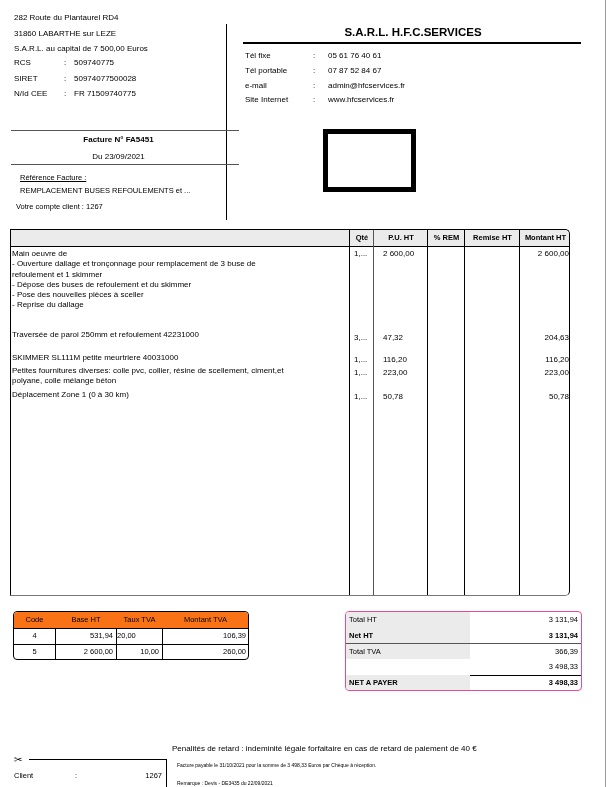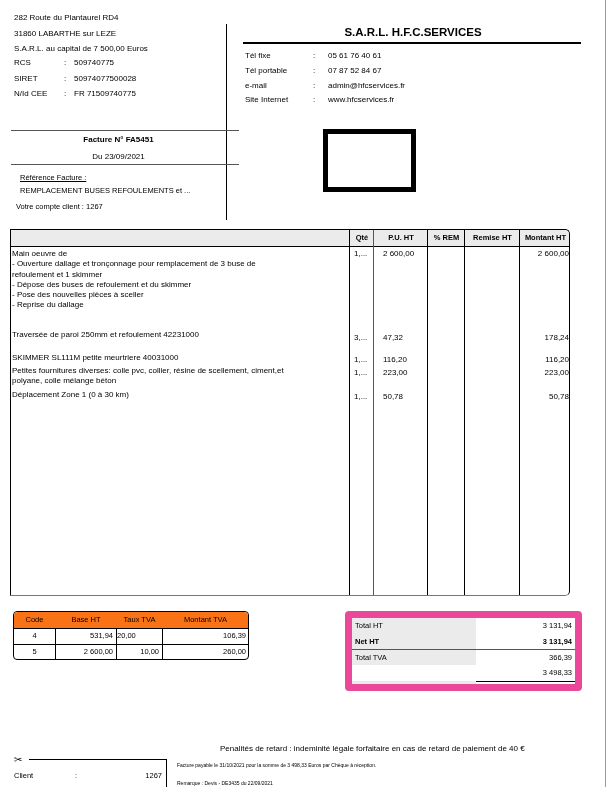--- a/index.html
+++ b/index.html
@@ -42,28 +42,28 @@
   .mt { position:absolute; left:500px; width:58px; text-align:right; }
 
   
   .tva { position:absolute; left:13px; top:611px; width:236px; height:49px; border:1px solid #000; border-radius:4px; box-sizing:border-box; font-size:7.5px; }
   .tva-row { position:absolute; left:0; width:100%; height:16px; line-height:16px; border-bottom:1px solid #000; }
   .tva-row:last-child { border-bottom:none; }
   .tva-cell { position:absolute; top:0; height:100%; }
   .tva-sep { position:absolute; top:0; width:1px; height:100%; background:#000; }
 
   
-  .tot { position:absolute; left:345px; top:611px; width:237px; height:80px; border:7px solid #ec4899; border-radius:4px; box-sizing:border-box; font-size:7.5px; overflow:hidden; }
+  .tot { position:absolute; left:345px; top:611px; width:237px; height:80px; border:1px solid #ec4899; border-radius:4px; box-sizing:border-box; font-size:7.5px; overflow:hidden; }
   .tot-row { position:absolute; left:0; width:100%; height:15.6px; line-height:15.6px; }
   .tot-label { position:absolute; left:0; width:124px; padding-left:3px; box-sizing:border-box; background:#ebebeb; height:100%; }
   .tot-val { position:absolute; right:3px; text-align:right; }
   .tot-rule { position:absolute; left:0; width:100%; height:1px; background:#000; }
 
   
-  .pen { position:absolute; left:172px; top:744px; font-size:8px; white-space:nowrap;margin-left:48px; }
+  .pen { position:absolute; left:172px; top:744px; font-size:8px; white-space:nowrap; }
   .pay { position:absolute; left:177px; top:762px; font-size:5px; white-space:nowrap; }
   .rem { position:absolute; left:177px; top:780px; font-size:5px; white-space:nowrap; }
   .cut-icon { position:absolute; left:14px; top:755px; font-size:10px; line-height:10px; }
   .cut-line { position:absolute; left:29px; top:759px; width:138px; height:1px; background:#000; }
   .cut-vline { position:absolute; left:166px; top:759px; width:1px; height:30px; background:#000; }
   .cli-label { position:absolute; left:14px; top:771px; font-size:7.5px; }
   .cli-colon { position:absolute; left:75px; top:771px; font-size:7.5px; }
   .cli-val { position:absolute; left:130px; top:771px; width:32px; text-align:right; font-size:7.5px; }
 </style>
 </head>
@@ -125,21 +125,21 @@
 - Pose des nouvelles pièces à sceller
 - Reprise du dallage</div>
     <div class="qty">1,...</div>
     <div class="pu">2 600,00</div>
     <div class="mt">2 600,00</div>
   </div>
   <div class="row" style="top:100px">
     <div class="desc">Traversée de paroi 250mm  et refoulement 42231000</div>
     <div class="qty" style="top:3px">3,...</div>
     <div class="pu" style="top:3px">47,32</div>
-    <div class="mt" style="top:3px">178,24</div>
+    <div class="mt" style="top:3px">204,63</div>
   </div>
   <div class="row" style="top:123px">
     <div class="desc">SKIMMER SL111M petite meurtriere 40031000</div>
     <div class="qty" style="top:2px">1,...</div>
     <div class="pu" style="top:2px">116,20</div>
     <div class="mt" style="top:2px">116,20</div>
   </div>
   <div class="row" style="top:136px">
     <div class="desc">Petites fournitures diverses: colle pvc, collier, résine de scellement, ciment,et
 polyane, colle mélange béton</div>

